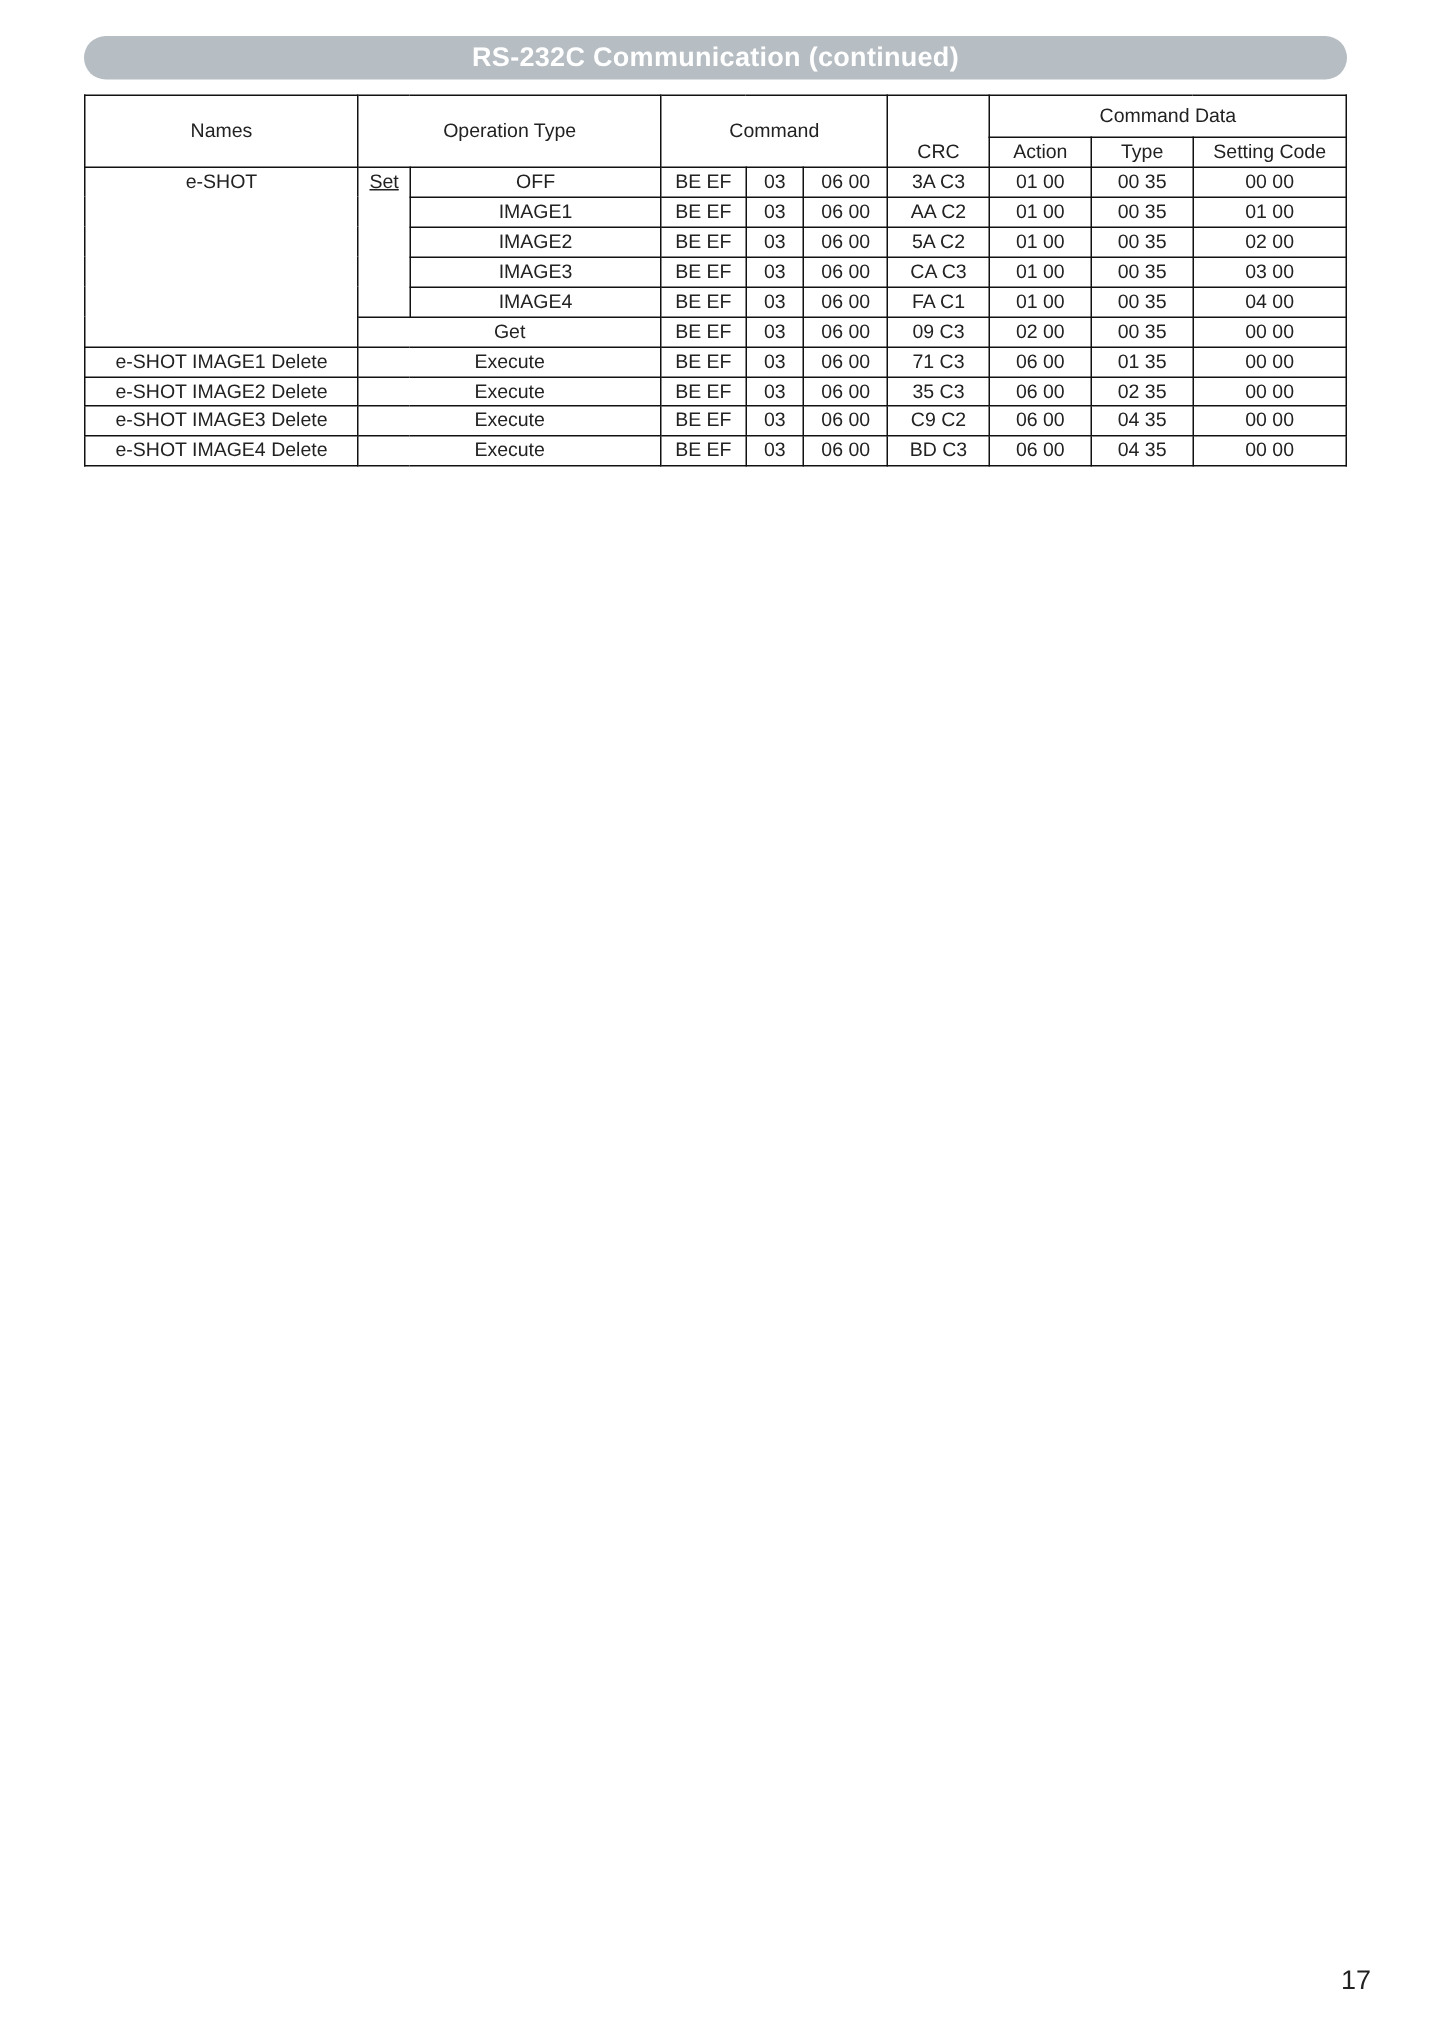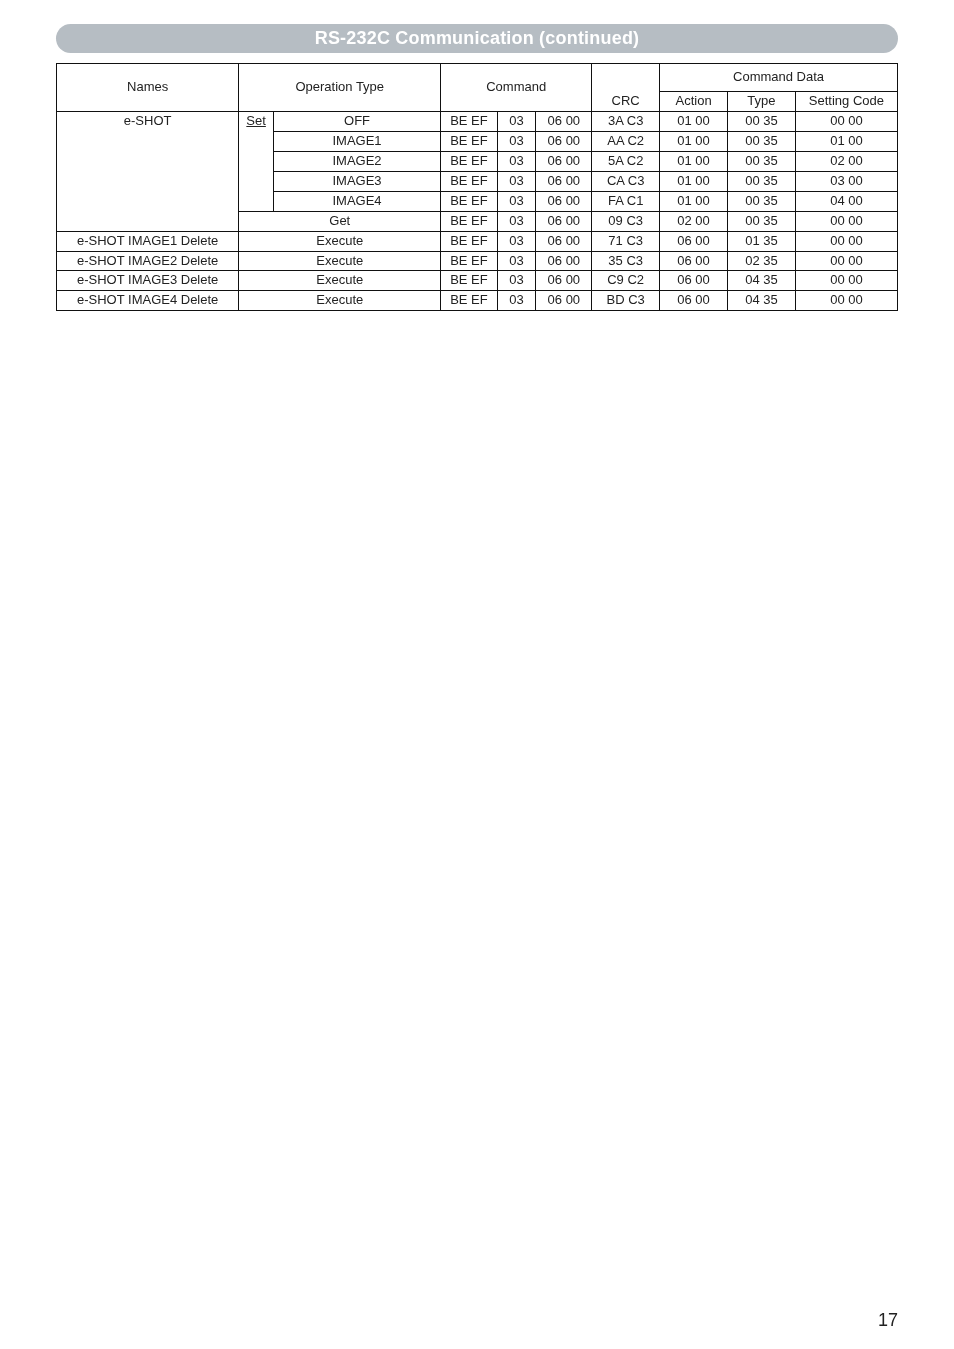--- a/index.html
+++ b/index.html
@@ -61,21 +61,21 @@
   .hdr1-col { width: 46px; }
   .hdr2-col { width: 32px; }
   .hdr3-col { width: 46px; }
   .crc-col  { width: 56px; }
   .act-col  { width: 56px; }
   .type-col { width: 56px; }
   .code-col { width: 78px; }
   .left { text-align: left; padding-left: 6px; margin-top: 20px; }
   .page-num {
     position: absolute;
-    right: 56px;
+    right: 40px;
     bottom: 18px;
     font-size: 18px;
     color: #222;
   }
 </style>
 </head>
 <body>
 
 <div class="page">
 

